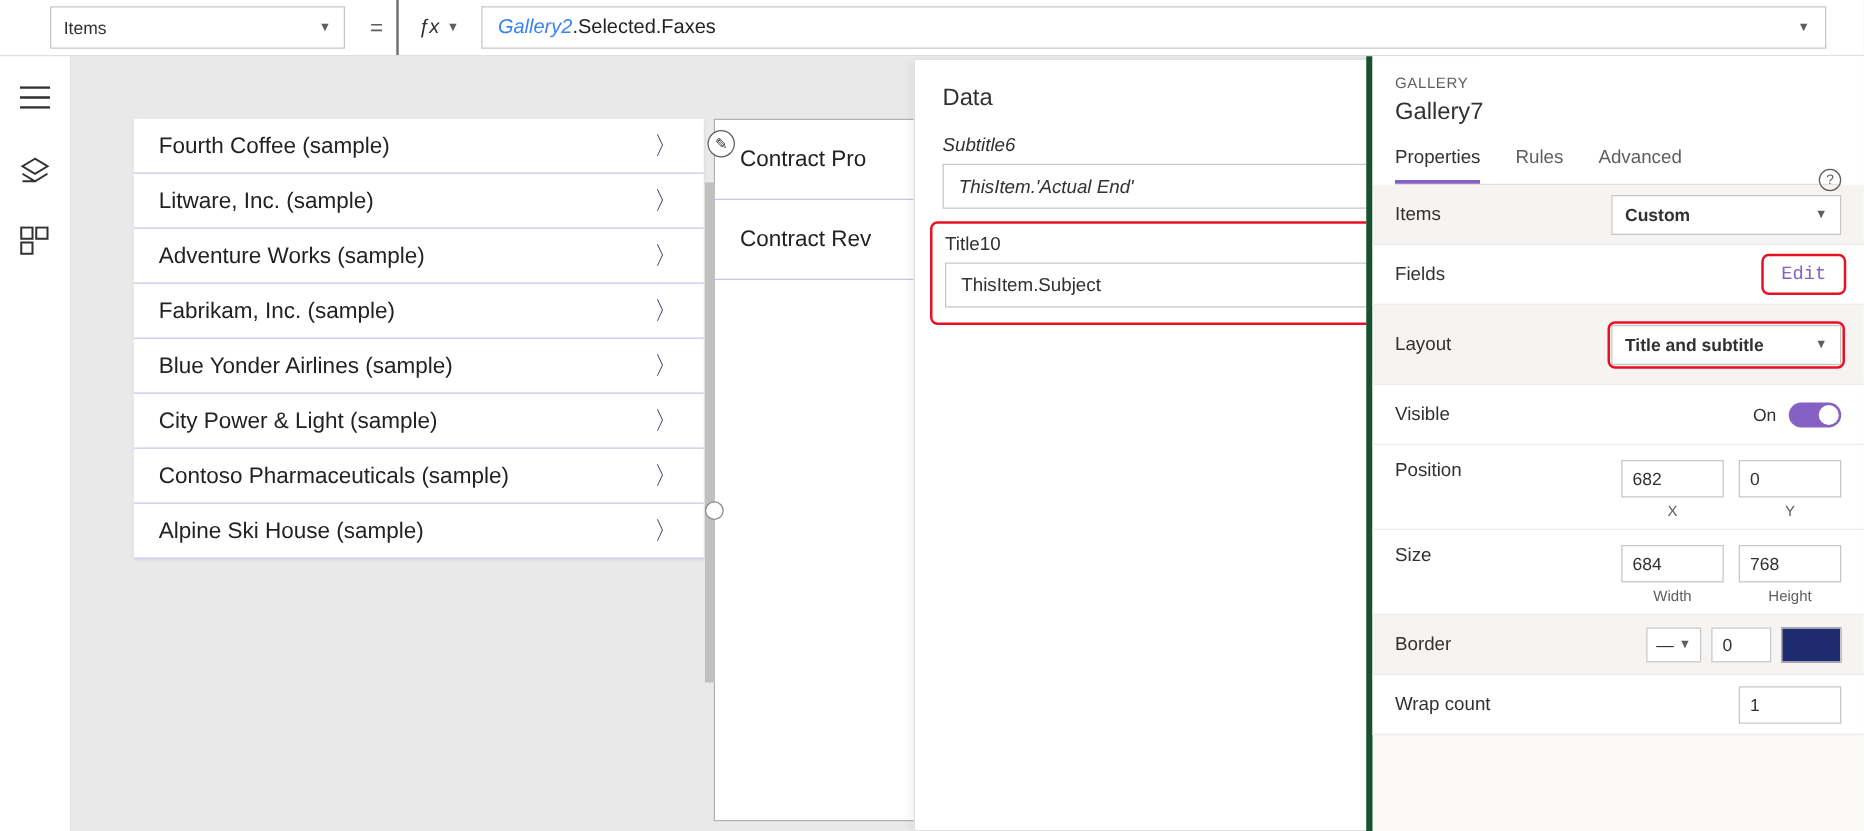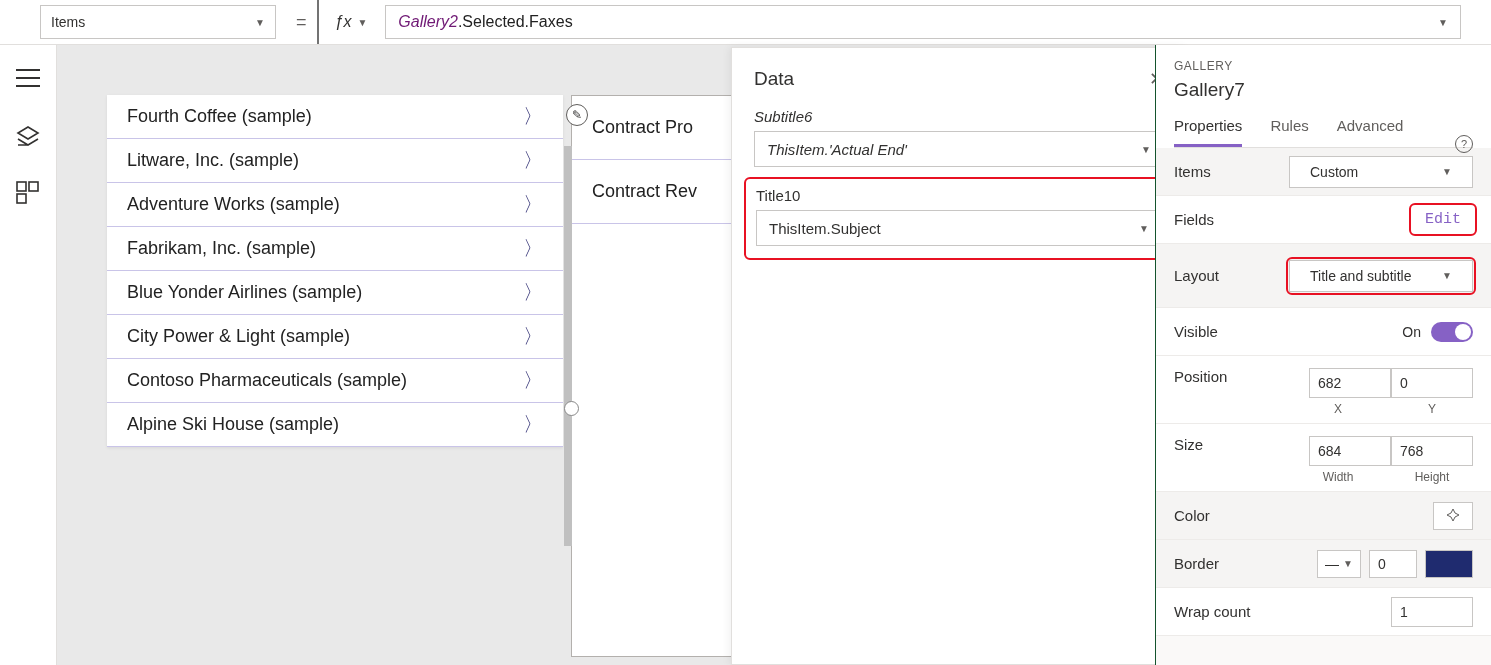--- a/index.html
+++ b/index.html
@@ -5,21 +5,21 @@
 * { box-sizing: border-box; margin: 0; padding: 0; font-family: "Segoe UI", Arial, sans-serif; }
 body { width: 1491px; height: 665px; overflow: hidden; background: #fff; color: #323130; font-size: 14px; }
 
 
 .formula-bar { display: flex; align-items: center; height: 45px; border-bottom: 1px solid #e1dfdd; padding: 0 30px 0 40px; }
 .prop-dropdown { width: 236px; height: 34px; border: 1px solid #c8c6c4; display: flex; align-items: center; justify-content: space-between; padding: 0 10px; margin-right: 10px; }
 .eq { font-size: 18px; color: #605e5c; margin: 0 10px; }
 .fx { display: flex; align-items: center; font-style: italic; font-family: Georgia, serif; font-size: 16px; color: #323130; border-left: 2px solid #737373; height: 100%; padding: 0 18px 0 16px; }
 .fx .chev { font-size: 10px; margin-left: 6px; color: #605e5c; }
 .formula-input { flex: 1; height: 34px; border: 1px solid #c8c6c4; display: flex; align-items: center; padding: 0 12px; font-family: Consolas, monospace; font-size: 16px; }
-.formula-input .token1 { color: #701a75; font-style: italic; }
+.formula-input .token1 { color: #3b82f6; font-style: italic; }
 .formula-input .token2 { color: #222; }
 .formula-input .chev { margin-left: auto; color: #605e5c;}
 
 .main { display: flex; height: 620px; }
 
 
 .left-nav { width: 57px; border-right: 1px solid #e1dfdd; display: flex; flex-direction: column; align-items: center; padding-top: 24px; gap: 38px; }
 .left-nav .icon { width: 24px; height: 18px; color: #323130; }
 
 
@@ -43,43 +43,43 @@
 .data-pane { position: absolute; left: 674px; top: 2px; width: 456px; height: 618px; background: #fff; border: 1px solid #e1dfdd; box-shadow: -2px 0 8px rgba(0,0,0,.06); }
 .dp-head { display: flex; justify-content: space-between; align-items: center; padding: 20px 22px 8px 22px; }
 .dp-title { font-size: 19px; font-weight: 400; }
 .dp-close { font-size: 18px; color: #605e5c; cursor: pointer; }
 .dp-field { padding: 10px 22px 0 22px; font-style: italic; }
 .dp-label { font-size: 15px; color: #323130; margin-bottom: 6px; }
 .dp-select { height: 36px; border: 1px solid #c8c6c4; display: flex; align-items: center; justify-content: space-between; padding: 0 12px; font-size: 15px; }
 .red-box { border: 2px solid #e81123; border-radius: 6px; padding: 8px 10px 12px 10px; margin: 10px 12px 0 12px; }
 
 
-.props { width: 336px; border-left: 1px solid #14532d; background: #faf9f8; display: flex; flex-direction: column; }
+.props { width: 398px; border-left: 5px solid #14532d; background: #faf9f8; display: flex; flex-direction: column; }
 .props-hdr { padding: 14px 18px 0 18px; background: #fff; }
 .props-type { font-size: 12px; color: #605e5c; letter-spacing: .5px; }
 .props-name { font-size: 19px; font-weight: 400; margin-top: 6px; }
 .help-ic { position: absolute; right: 18px; top: 90px; width: 18px; height: 18px; border: 1px solid #605e5c; border-radius: 50%; display: flex; align-items: center; justify-content: center; font-size: 11px; color: #605e5c; }
 .tabs { display: flex; gap: 28px; margin-top: 16px; border-bottom: 1px solid #e1dfdd; }
 .tab { padding-bottom: 10px; font-size: 15px; color: #605e5c; cursor: pointer; }
 .tab.active { color: #323130; font-weight: 400; border-bottom: 3px solid #8661c5; }
 
 .prop-row { display: flex; align-items: center; justify-content: space-between; padding: 0 18px; height: 48px; border-bottom: 1px solid #edebe9; background: #f5f4f3; }
 .prop-row.white { background: #fff; }
 .prop-label { font-size: 15px; color: #323130; }
-.prop-select { width: 184px; height: 32px; border: 1px solid #c8c6c4; background: #fff; display: flex; align-items: center; justify-content: space-between; padding: 0 20px; font-size: 14px; }
+.prop-select { width: 184px; height: 32px; border: 1px solid #c8c6c4; background: #fff; display: flex; align-items: center; justify-content: space-between; padding: 0 10px; font-size: 14px; font-weight: bold; }
 .edit-link { color: #8661c5; font-size: 15px; }
 .red-outline { position: relative; }
 .red-outline::after { content: ""; position: absolute; inset: -4px; border: 2px solid #e81123; border-radius: 6px; pointer-events: none; }
 
 .toggle { display: flex; align-items: center; gap: 10px; }
 .toggle-track { width: 42px; height: 20px; border-radius: 10px; background: #8661c5; position: relative; }
 .toggle-thumb { position: absolute; right: 2px; top: 2px; width: 16px; height: 16px; border-radius: 50%; background: #fff; }
 
 .num-group { display: flex; flex-direction: column; align-items: flex-end; gap: 4px; }
-.num-pair { display: flex; }
+.num-pair { display: flex; gap: 12px; }
 .num-input { width: 82px; height: 30px; border: 1px solid #c8c6c4; background: #fff; padding: 0 8px; font-size: 14px; display: flex; align-items: center; }
 .num-lbls { display: flex; gap: 12px; font-size: 12px; color: #605e5c; }
 .num-lbls span { width: 82px; text-align: center; }
 
 .prop-row.tall { height: 68px; align-items: flex-start; padding-top: 12px; }
 .color-swatch { width: 40px; height: 28px; border: 1px solid #c8c6c4; background: #fff; display: flex; align-items: center; justify-content: center; }
 .border-group { display: flex; gap: 8px; align-items: center; }
 .border-style { width: 44px; height: 28px; border: 1px solid #c8c6c4; background: #fff; display:flex; align-items:center; justify-content:center; gap:4px; }
 .border-val { width: 48px; height: 28px; border: 1px solid #c8c6c4; background: #fff; display: flex; align-items: center; padding: 0 8px; }
 .border-color { width: 48px; height: 28px; border: 1px solid #c8c6c4; background: #1f2b6f; }
@@ -264,28 +264,20 @@
           <div class="num-input">684</div>
           <div class="num-input">768</div>
         </div>
         <div class="num-lbls">
             <span>Width</span>
             <span>Height</span>
           </div>
       </div>
     </div>
 
-    <div class="prop-row">
-      <span class="prop-label">Color</span>
-      <div class="color-swatch">
-        <svg width="16" height="16" viewBox="0 0 16 16">
-            <path d="M8 1l2 4 4 2-4 2-2 4-2-4-4-2 4-2z" fill="none" stroke="#605e5c"></path>
-          </svg>
-      </div>
-    </div>
 
     <div class="prop-row">
       <span class="prop-label">Border</span>
       <div class="border-group">
         <div class="border-style">— <span class="chev-d">▼</span></div>
         <div class="border-val">0</div>
         <div class="border-color"></div>
       </div>
     </div>
 

